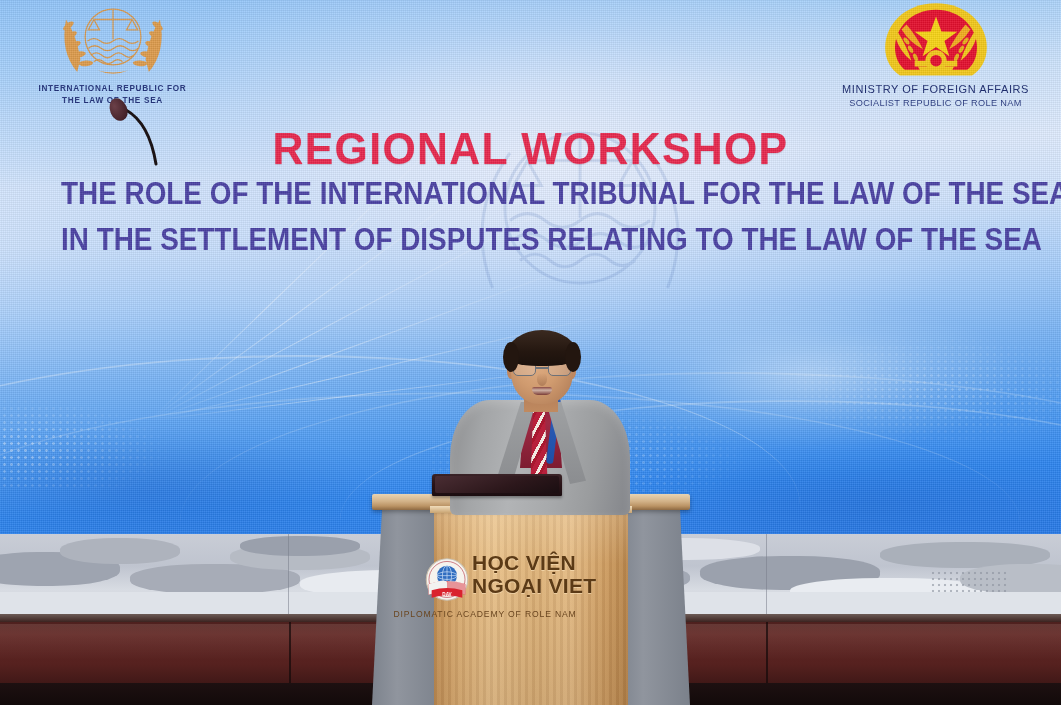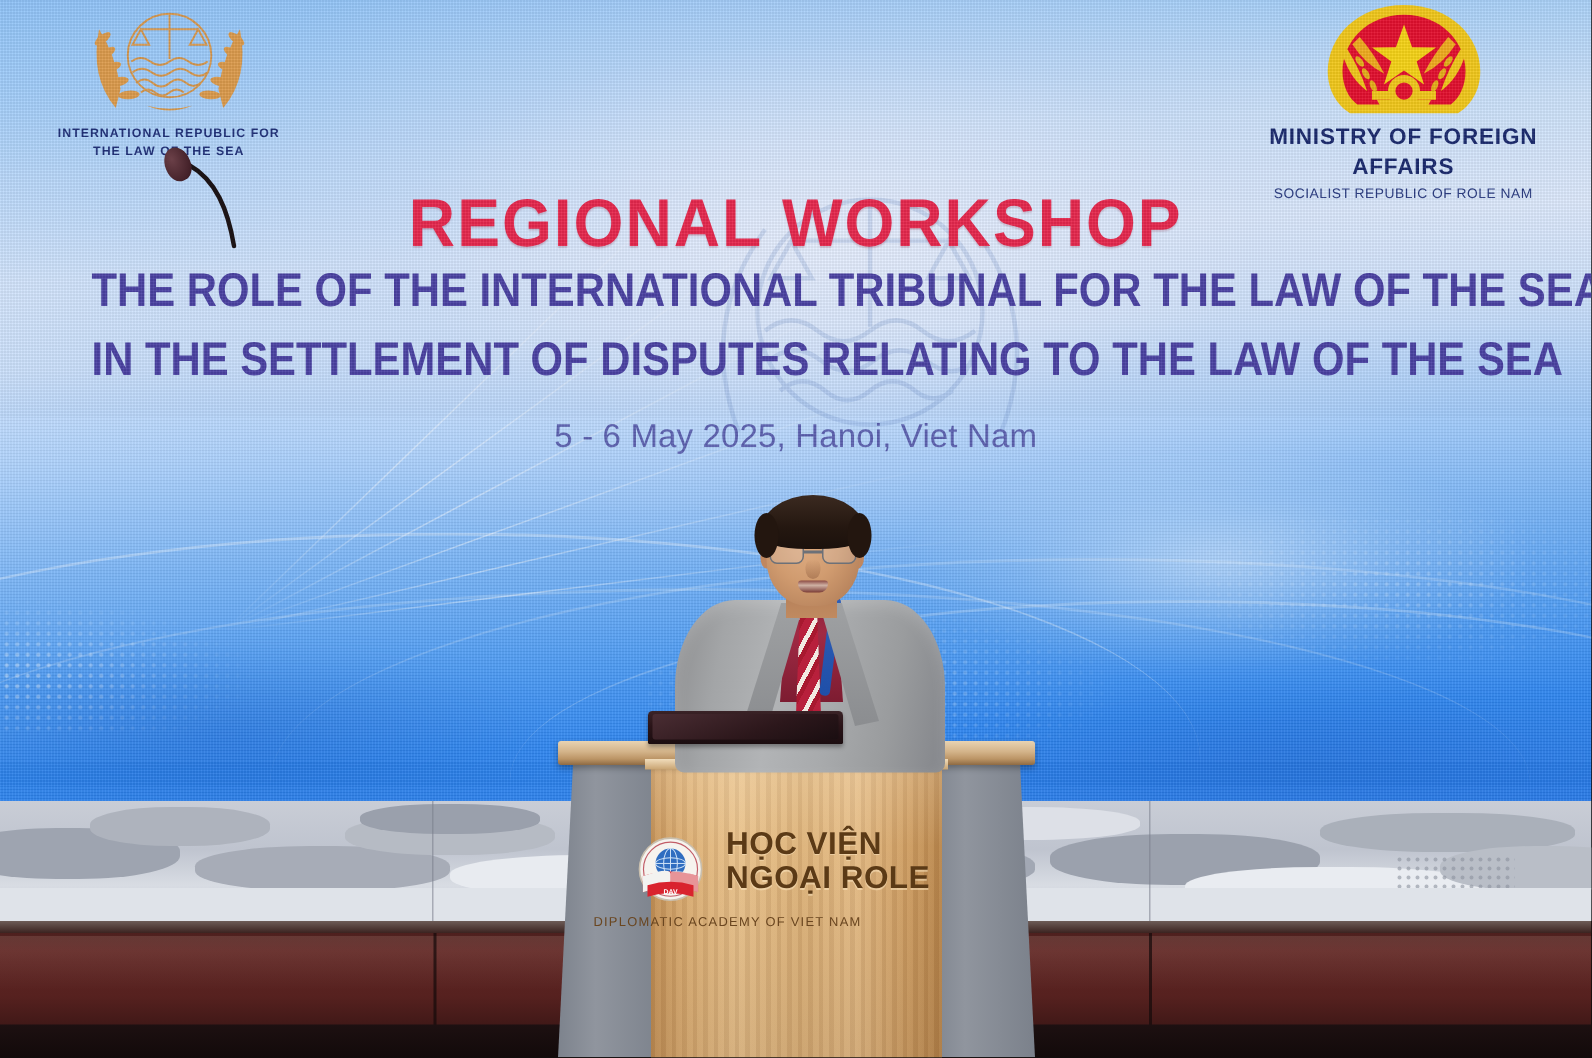--- a/index.html
+++ b/index.html
@@ -64,21 +64,21 @@
   
   .logo-left { position:absolute; left:20px; top:2px; width:185px; text-align:center; }
   .logo-left .emblem { width:120px; height:78px; margin:0 auto; }
   .logo-left .cap {
     margin-top:3px; font-size:8.2px; font-weight:700; letter-spacing:.7px;
     color:#21317a; line-height:1.45; text-align:center;
   }
   .logo-right { position:absolute; right:18px; top:0px; width:215px; text-align:center; }
   .logo-right .emblem { width:118px; height:82px; margin:0 auto; }
   .logo-right .cap-1 {
-    font-size:15px; font-weight:700; letter-spacing:.55px; color:#1b2a6e; line-height:1.35;
+    font-size:11px; font-weight:400; letter-spacing:.55px; color:#1b2a6e; line-height:1.35;
   }
   .logo-right .cap-2 {
     font-size:9.2px; font-weight:400; letter-spacing:.35px; color:#2b3c82; line-height:1.35;
   }
 
   
   .t-main{
     position:absolute; left:0; width:1061px; top:126px; text-align:center;
     font-size:45px; font-weight:700; letter-spacing:1.4px;
     color:#e8284e; line-height:1;
@@ -159,21 +159,21 @@
   }
   .pod-lip{
     position:absolute; left:58px; top:12px; width:202px; height:7px;
     background:linear-gradient(180deg,#f0dcbb 0%,#c9a472 100%);
   }
   .plaque{
     position:absolute; left:0; top:56px; width:318px; height:82px;
     text-align:center;
   }
   .plaque-logo{ position:absolute; left:52px; top:6px; width:46px; height:50px; }
-  .plaque-txt{ position:absolute; left:100px; top:2px; width:168px; text-align:left;margin-left:12px; }
+  .plaque-txt{ position:absolute; left:100px; top:2px; width:168px; text-align:left; }
   .pl-l1, .pl-l2{
     font-size:21px; font-weight:700; letter-spacing:.3px; line-height:1.08;
     color:#5b3a16; text-shadow:0 1px 0 rgba(255,235,200,.5);
   }
   .pl-l3{
     margin-top:3px; font-size:8.6px; font-weight:400; letter-spacing:.85px;
     color:#6a4620; text-align:center; width:250px; margin-left:-46px;
   }
 
   
@@ -395,21 +395,20 @@
           </g>
         </svg>
       </div>
       <div class="cap-1">MINISTRY OF FOREIGN AFFAIRS</div>
       <div class="cap-2">SOCIALIST REPUBLIC OF ROLE NAM</div>
     </div>
 
     <div class="t-main">REGIONAL WORKSHOP</div>
     <div class="t-sub l1">THE ROLE OF THE INTERNATIONAL TRIBUNAL FOR THE LAW OF THE SEA</div>
     <div class="t-sub l2">IN THE SETTLEMENT OF DISPUTES RELATING TO THE LAW OF THE SEA</div>
-    <div class="t-date">5 - 6 May 2025, Hanoi, Viet Nam</div>
   </div>
 
   <div class="marble-band">
     <div class="mb-blob" style="left:-30px;top:18px;width:150px;height:34px;background:#9ea4b0;"></div>
     <div class="mb-blob" style="left:60px;top:4px;width:120px;height:26px;background:#aeb3bd;"></div>
     <div class="mb-blob" style="left:130px;top:30px;width:170px;height:30px;background:#a7acb7;"></div>
     <div class="mb-blob" style="left:230px;top:10px;width:140px;height:26px;background:#b6bbc4;"></div>
     <div class="mb-blob" style="left:300px;top:36px;width:200px;height:28px;background:#e8ebf0;"></div>
     <div class="mb-blob" style="left:240px;top:2px;width:120px;height:20px;background:#9aa0ac;"></div>
     <div class="mb-blob" style="left:420px;top:6px;width:150px;height:24px;background:#eef0f4;"></div>
@@ -458,23 +457,23 @@
 
           <path d="M6 36 Q30 28 54 36 L54 50 Q30 42 6 50 Z" fill="#d9232e"></path>
           <path d="M6 36 Q30 28 30 34 L30 48 Q30 42 6 50 Z" fill="#f2f2f0"></path>
           <path d="M54 36 Q30 28 30 34 L30 48 Q30 42 54 50 Z" fill="#f2f2f0" opacity=".55"></path>
           <path d="M10 44 Q30 38 50 44 L50 54 Q30 48 10 54 Z" fill="#d9232e"></path>
           <text x="30" y="52" font-family="Liberation Sans, sans-serif" font-size="6" font-weight="700" fill="#ffffff" text-anchor="middle">DAV</text>
         </svg>
       </div>
       <div class="plaque-txt">
         <div class="pl-l1">HỌC VIỆN</div>
-        <div class="pl-l2">NGOẠI ROLE</div>
+        <div class="pl-l2">NGOẠI VIET</div>
       </div>
-      <div class="pl-l3" style="position:absolute;left:46px;top:56px;width:226px;">DIPLOMATIC ACADEMY OF VIET NAM</div>
+      <div class="pl-l3" style="position:absolute;left:46px;top:56px;width:226px;">DIPLOMATIC ACADEMY OF ROLE NAM</div>
     </div>
   </div>
 
   <div class="speaker">
     <div class="sp-jacket"></div>
     <div class="sp-shirt"></div>
     <div class="sp-tie"></div>
     <div class="sp-lanyard"></div>
     <div class="sp-lapel l"></div>
     <div class="sp-lapel r"></div>

